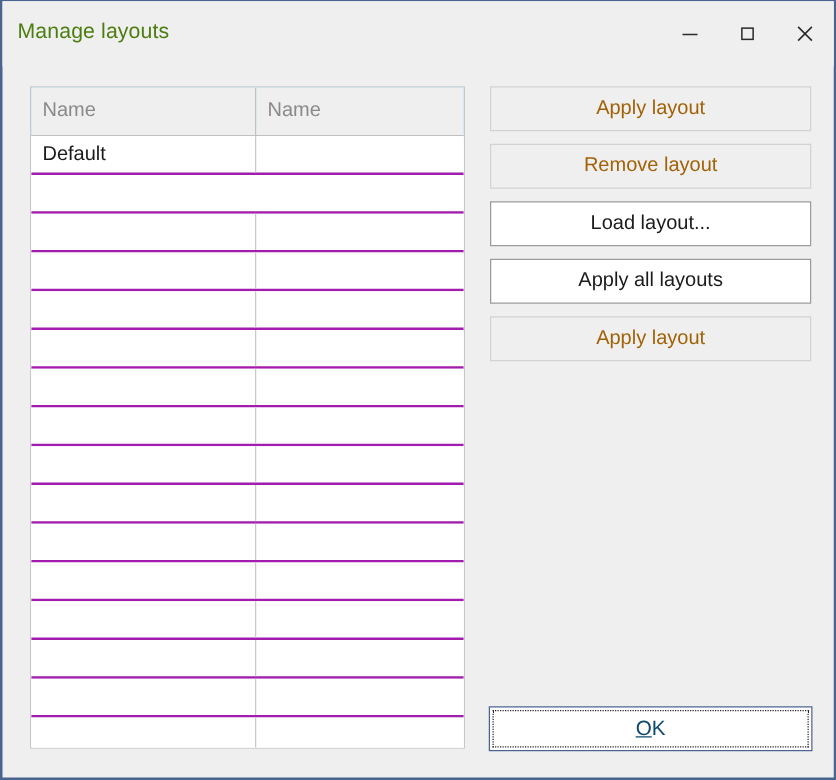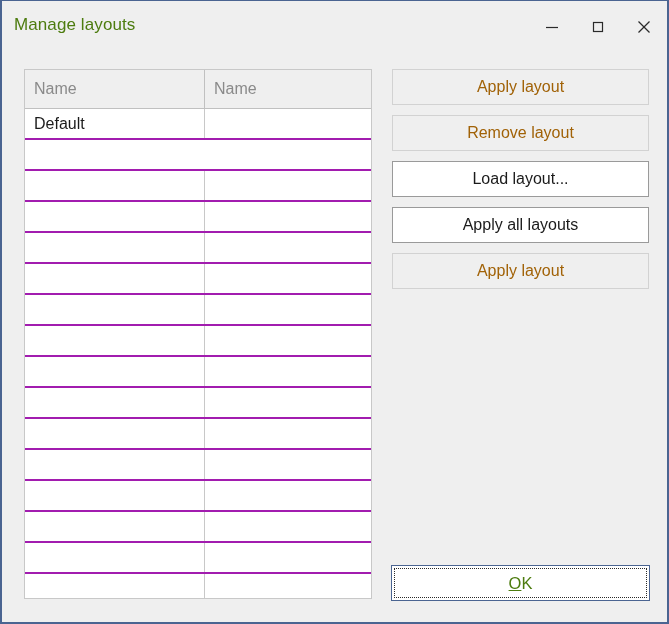--- a/index.html
+++ b/index.html
@@ -174,21 +174,21 @@
     top: 2px;
     right: 2px;
     bottom: 2px;
     border: 1px dotted #2a2a2a;
     display: flex;
     align-items: center;
     justify-content: center;
   }
   .ok-label {
     font-size: 16.5px;
-    color: #4d7c0f;
+    color: #0c4a6e;
     line-height: 1;
   }
   .ok-label .mnemonic {
     text-decoration: underline;
   }
 </style>
 </head>
 <body>
 
 <div class="window">

